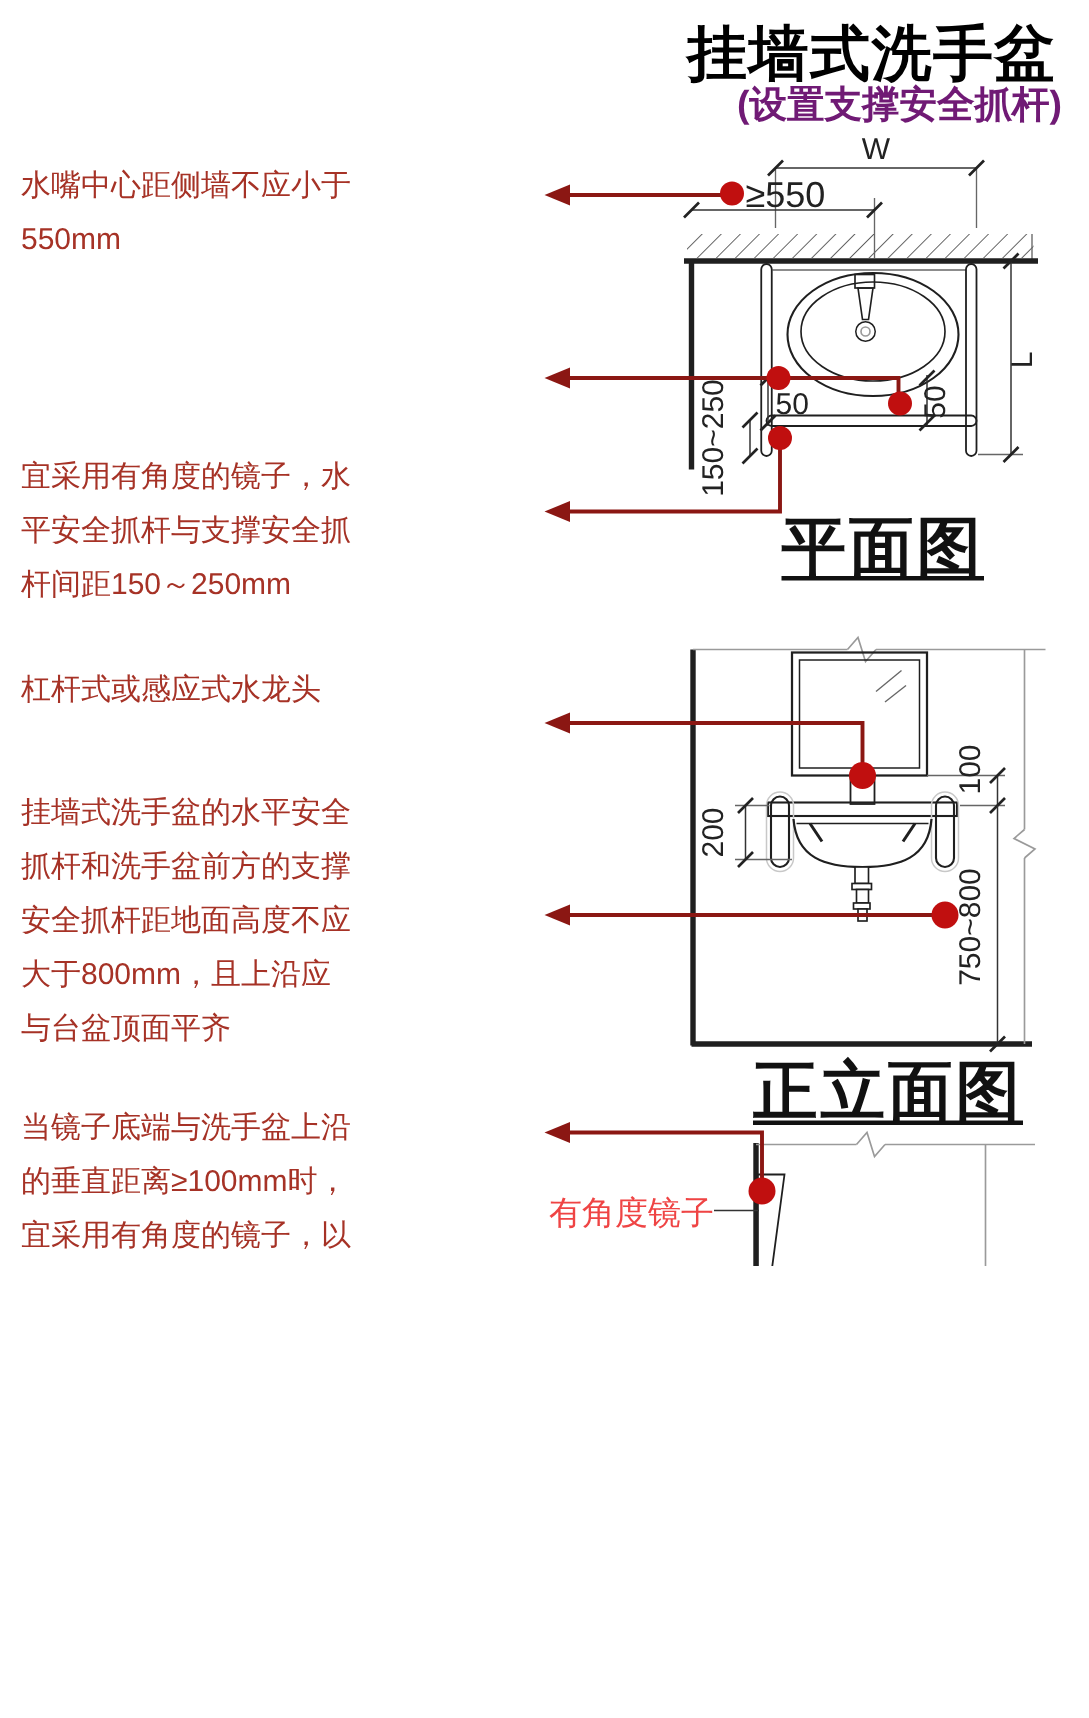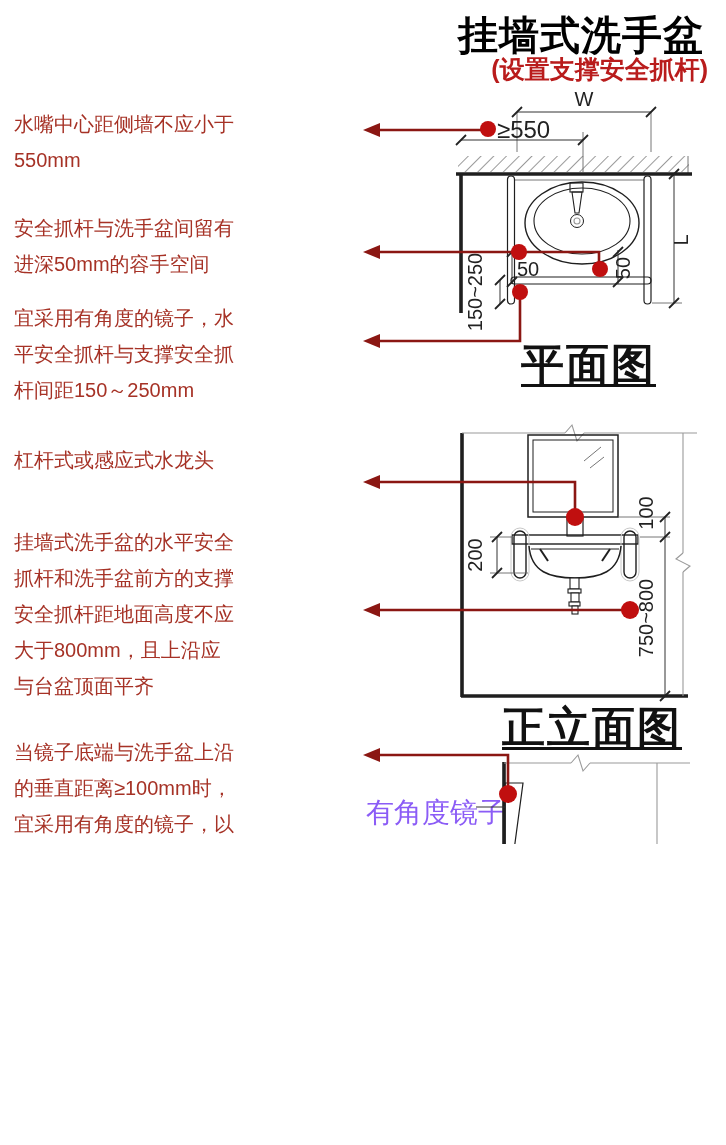--- a/index.html
+++ b/index.html
@@ -13,33 +13,33 @@
   #page{
     position:relative;width:726px;height:844px;background:#fff;overflow:hidden;
     font-family:"Liberation Sans","DejaVu Sans",sans-serif;
   }
   .title{
     position:absolute;top:8px;right:22px;font-size:40px;font-weight:900;
     color:#000;letter-spacing:1px;white-space:nowrap;
   }
   .subtitle{
     position:absolute;top:53px;right:18px;font-size:25px;font-weight:800;
-    color:#b91c1c;white-space:nowrap;
+    color:#701a75;white-space:nowrap;
   }
   .ann{
     position:absolute;left:14px;width:356px;font-size:20px;line-height:36px;
     color:var(--annotation);white-space:pre-line;font-weight:500;
   }
   .viewlabel{
     position:absolute;font-size:43px;font-weight:600;color:#111;
     text-decoration:underline;text-decoration-thickness:2.5px;text-underline-offset:5px;
     letter-spacing:2px;white-space:nowrap;
   }
   .mirrornote{
-    position:absolute;left:366px;top:794px;font-size:28px;color:#8b5cf6;white-space:nowrap;
+    position:absolute;left:366px;top:794px;font-size:22px;color:#ef4444;white-space:nowrap;
   }
   svg{position:absolute;left:0;top:0;}
   .ink{stroke:var(--ink);fill:none;stroke-width:1.4;}
   .thick{stroke:var(--ink);fill:none;stroke-width:3.6;}
   .thin{stroke:#666;fill:none;stroke-width:0.9;}
   .grayline{stroke:var(--gray);fill:none;stroke-width:1.1;}
   .tick{stroke:#222;fill:none;stroke-width:1.8;}
   .dimline{stroke:#333;fill:none;stroke-width:1;}
   .dimtxt{font:20px "Liberation Sans","DejaVu Sans",sans-serif;fill:#222;}
   .dimtxt-big{font:24px "Liberation Sans","DejaVu Sans",sans-serif;fill:#222;}
@@ -51,22 +51,20 @@
 </head>
 <body>
 
 <div id="page">
 
   <div class="title">挂墙式洗手盆</div>
   <div class="subtitle">(设置支撑安全抓杆)</div>
 
   <div class="ann" style="top:106px">水嘴中心距侧墙不应小于
 550mm</div>
-  <div class="ann" style="top:210px">安全抓杆与洗手盆间留有
-进深50mm的容手空间</div>
   <div class="ann" style="top:300px">宜采用有角度的镜子，水
 平安全抓杆与支撑安全抓
 杆间距150～250mm</div>
   <div class="ann" style="top:442px">杠杆式或感应式水龙头</div>
   <div class="ann" style="top:524px">挂墙式洗手盆的水平安全
 抓杆和洗手盆前方的支撑
 安全抓杆距地面高度不应
 大于800mm，且上沿应
 与台盆顶面平齐</div>
   <div class="ann" style="top:734px">当镜子底端与洗手盆上沿

